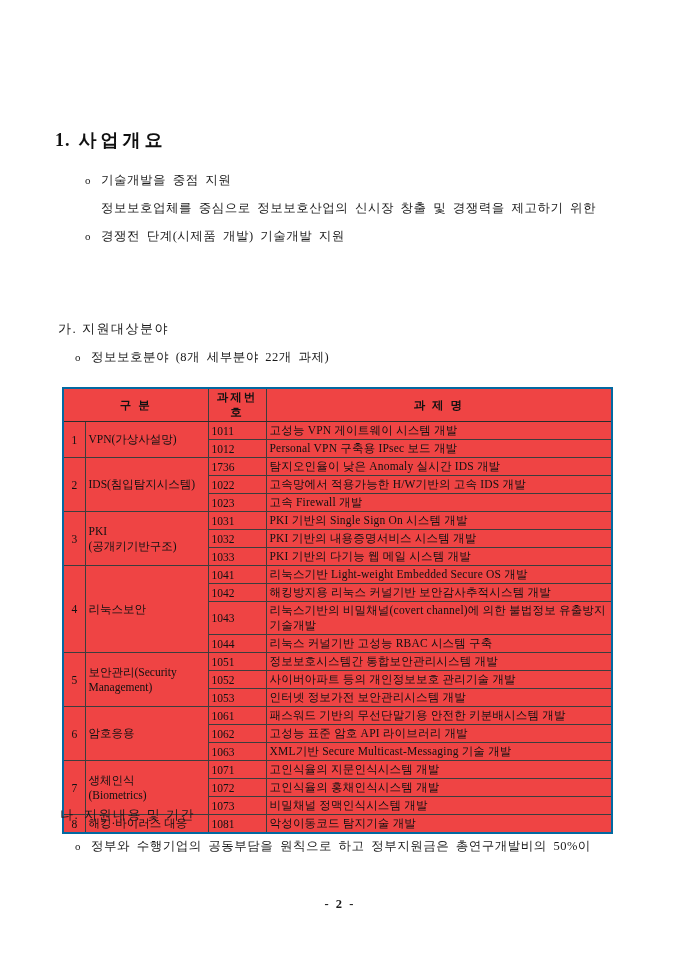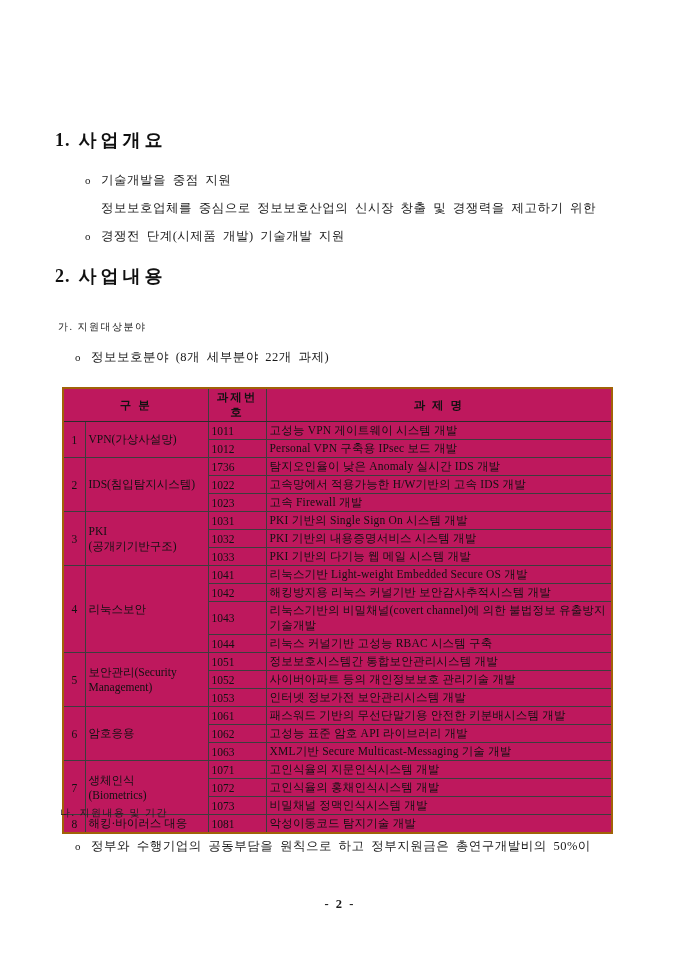--- a/index.html
+++ b/index.html
@@ -10,36 +10,36 @@
   .page{
     position:relative;width:680px;height:962px;background:#ffffff;
     color:#141414;overflow:hidden;
   }
   .abs{position:absolute;}
   .h1{
     font-size:18px;font-weight:bold;letter-spacing:4px;color:#101010;
   }
   .h1 .num{letter-spacing:1px;margin-right:8px;}
   .sub-h{
-    font-size:10px;color:#1a1a1a;letter-spacing:1.5px;
+    font-size:13px;color:#1a1a1a;letter-spacing:1.5px;
   }
   .bullet{
     display:flex;align-items:flex-start;font-size:12.5px;line-height:28px;
     letter-spacing:0.5px;word-spacing:3px;color:#1a1a1a;
   }
   .bullet .marker{width:16px;flex:0 0 16px;font-size:11px;line-height:28px;}
   .bullet .lines{flex:1;}
   .bullet.tight{line-height:22px;}
   .bullet.tight .marker{line-height:22px;}
 
   table.tasks{
     border-collapse:collapse;table-layout:fixed;
-    width:549px;background:#be185d;
+    width:549px;background:#ef4444;
     font-size:11.5px;color:#111;
-    border:2px solid #a16207;
+    border:2px solid #0369a1;
   }
   table.tasks th, table.tasks td{
     border:1px solid #3d3d3d;
     padding:1px 3px;
     overflow:hidden;
   }
   table.tasks thead th{
     font-weight:bold;text-align:center;height:20px;
     letter-spacing:2px;border-bottom:1.5px solid #2b2b2b;
   }
@@ -72,23 +72,20 @@
     </div>
   </div>
 
   <div class="abs bullet" style="left:85px;top:222px;width:540px;">
     <div class="marker">o</div>
     <div class="lines">
       <div>경쟁전 단계(시제품 개발) 기술개발 지원</div>
     </div>
   </div>
 
-  <div class="abs h1" style="left:55px;top:264px;">
-    <span class="num">2.</span><span>사업내용</span>
-  </div>
 
   <div class="abs sub-h" style="left:58px;top:320px;">가. 지원대상분야</div>
 
   <div class="abs bullet tight" style="left:75px;top:346px;width:540px;">
     <div class="marker">o</div>
     <div class="lines">
       <div>정보보호분야 (8개 세부분야 22개 과제)</div>
     </div>
   </div>
 

